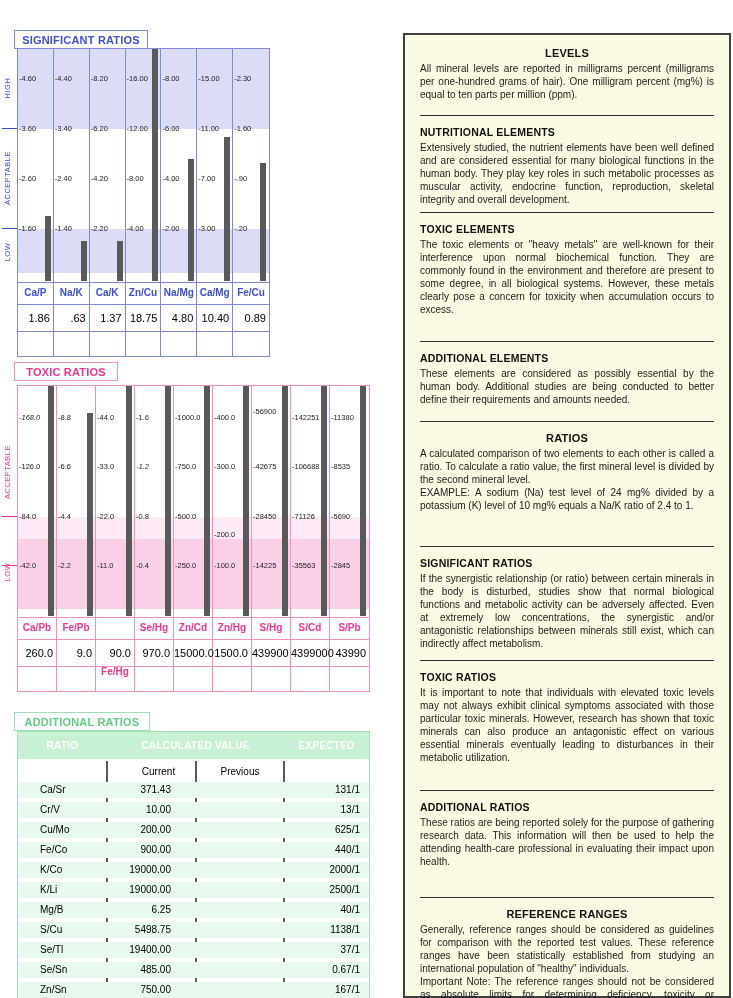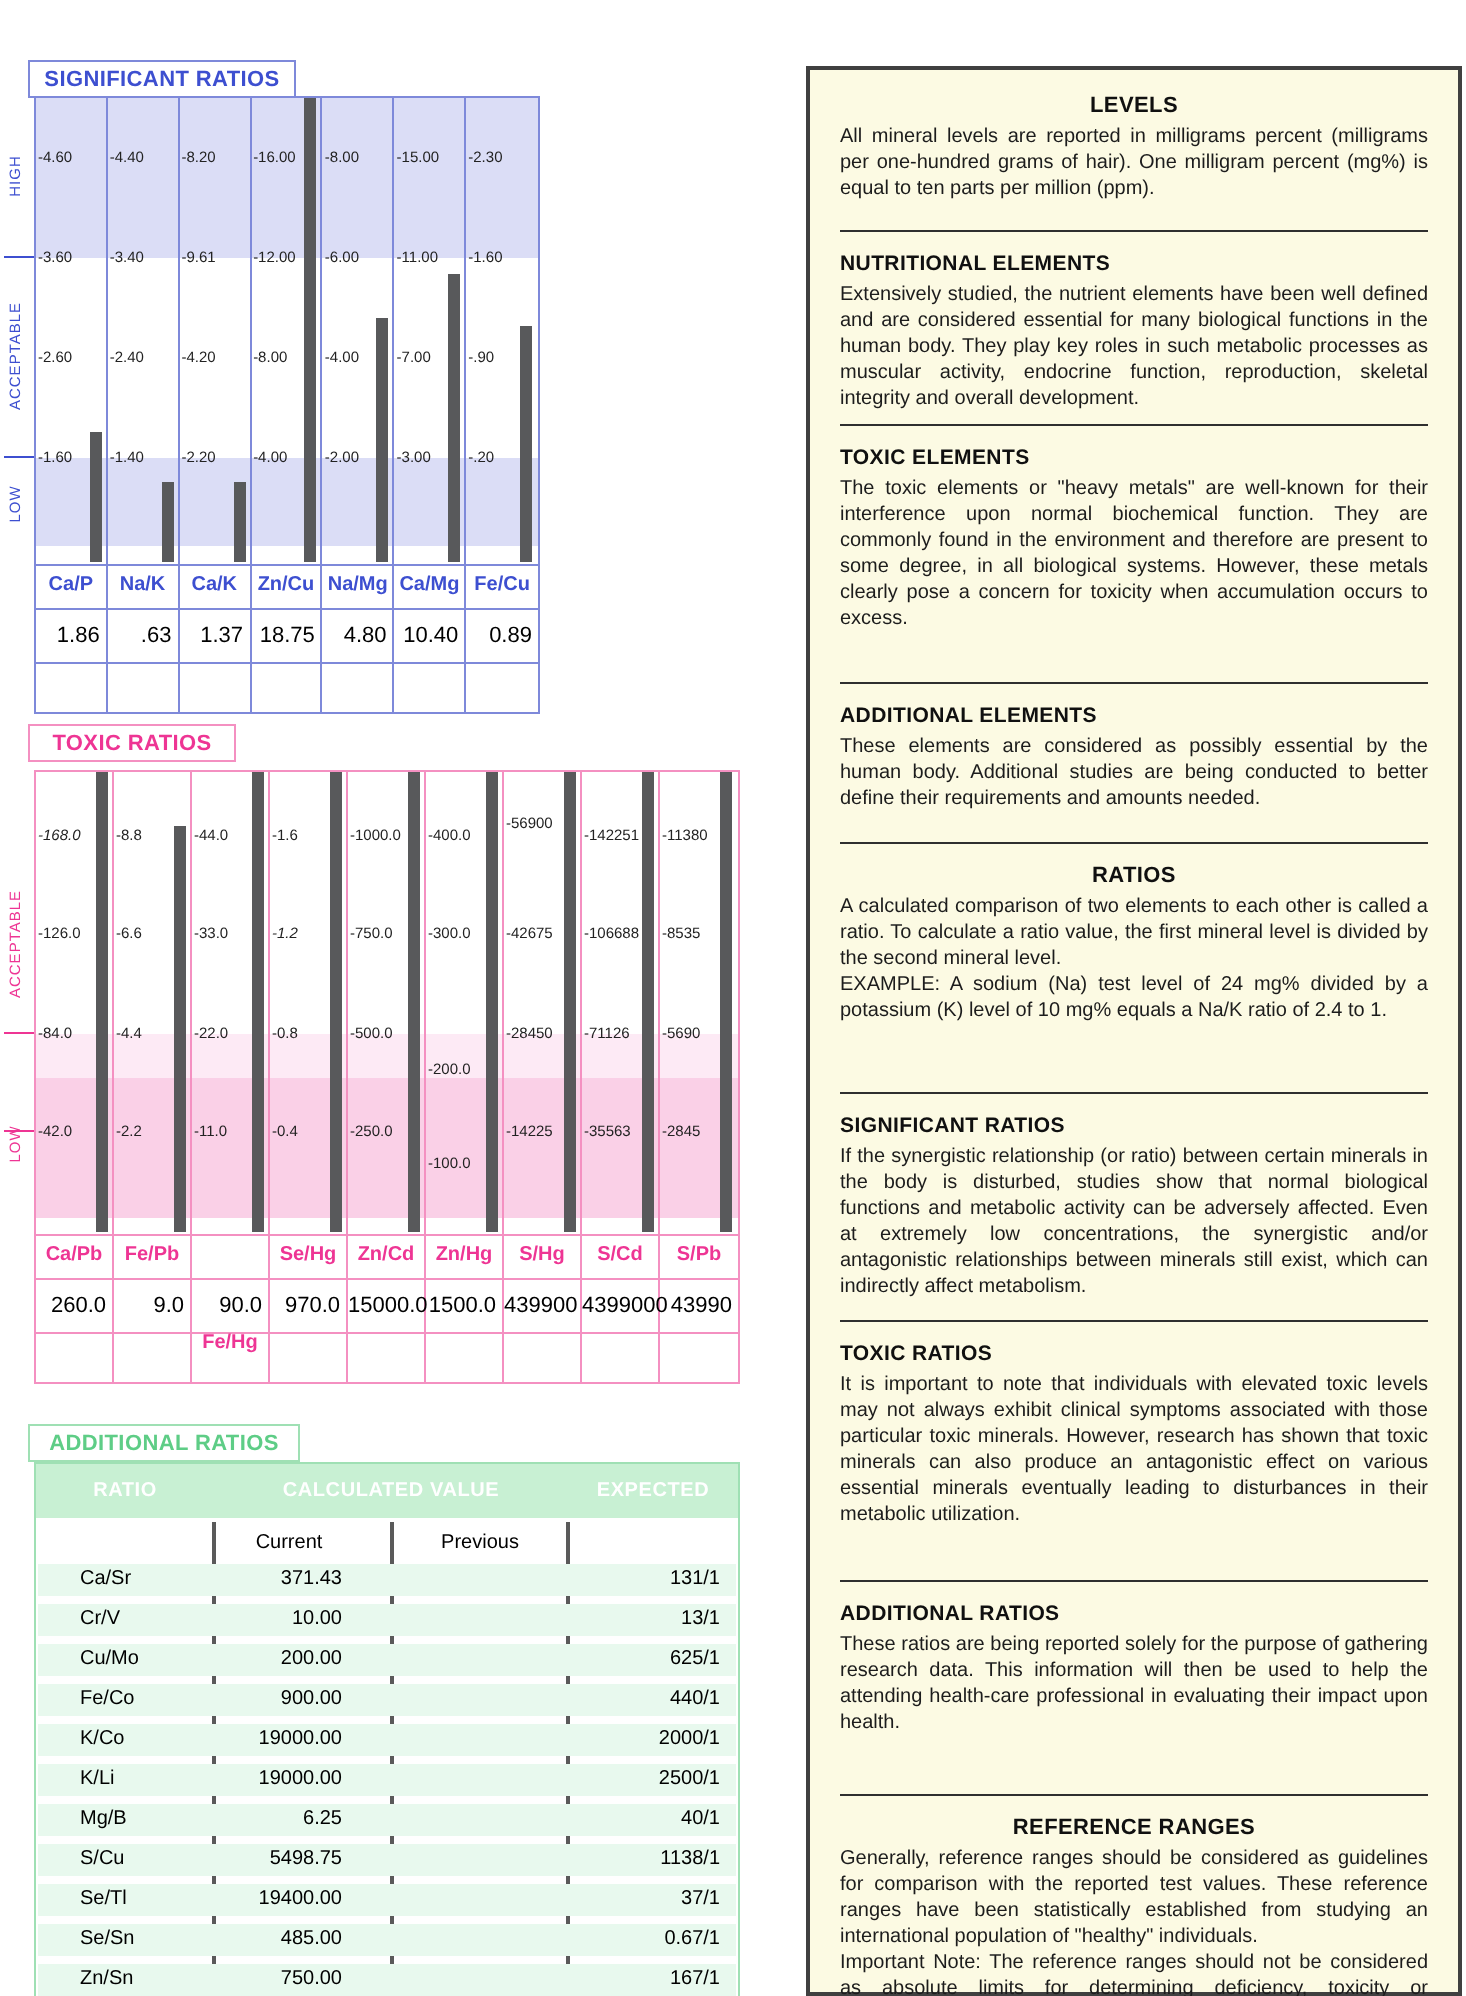--- a/index.html
+++ b/index.html
@@ -28,21 +28,21 @@
 
   
   #add-table{position:absolute;left:17px;top:731px;width:351px;height:266px;border:1px solid var(--add-border);background:#fff;}
   .add-header{position:absolute;left:0;right:0;top:0;height:27px;background:var(--add-header-bg);}
   .add-header span{position:absolute;top:0;line-height:27px;text-align:center;color:#fff;font-weight:bold;font-size:10px;letter-spacing:.3px;}
   .hd-ratio{left:0;width:89px;}
   .hd-calc{left:89px;width:177px;}
   .hd-exp{left:266px;width:85px;}
   .add-sub{position:absolute;left:0;right:0;top:29px;height:21px;}
   .add-sub span{position:absolute;top:0;line-height:21px;text-align:center;font-size:10px;color:#000;}
-  .sub-cur{left:89px;width:75px;}
+  .sub-cur{left:103px;width:75px;}
   .sub-prev{left:178px;width:88px;}
   .vline{position:absolute;width:2px;background:#5a5a5a;top:29px;height:237px;}
   .add-row{position:absolute;left:1px;right:1px;height:16px;background:var(--add-row-bg);}
   .add-row span{position:absolute;top:0;line-height:16px;font-size:10px;color:#000;white-space:nowrap;}
   .r-name{left:21px;}
   .r-cur{left:80px;width:72px;text-align:right;}
   .r-prev{left:190px;width:60px;text-align:right;}
   .r-exp{left:260px;width:81px;text-align:right;}
 
   
@@ -85,21 +85,21 @@
         <div class="tick" style="top: 126px;">-2.40</div>
         <div class="tick" style="top: 76px;">-3.40</div>
         <div class="tick" style="top: 26px;">-4.40</div>
         <div class="bar" style="top: 192px; height: 40px; left: 26.8571px; background: rgb(88, 89, 91);"></div>
         <div class="col-label" style="top: 233px; line-height: 22px; color: rgb(61, 79, 208);">Na/K</div>
         <div class="col-value" style="top: 256px; line-height: 27px;">.63</div>
       </div>
       <div class="col" style="left: 71.7143px; width: 35.8571px; border-right: 1px solid rgb(126, 137, 218);">
         <div class="tick" style="top: 176px;">-2.20</div>
         <div class="tick" style="top: 126px;">-4.20</div>
-        <div class="tick" style="top: 76px;">-9.61</div>
+        <div class="tick" style="top: 76px;">-6.20</div>
         <div class="tick" style="top: 26px;">-8.20</div>
         <div class="bar" style="top: 192px; height: 40px; left: 26.8571px; background: rgb(88, 89, 91);"></div>
         <div class="col-label" style="top: 233px; line-height: 22px; color: rgb(61, 79, 208);">Ca/K</div>
         <div class="col-value" style="top: 256px; line-height: 27px;">1.37</div>
       </div>
       <div class="col" style="left: 107.571px; width: 35.8571px; border-right: 1px solid rgb(126, 137, 218);">
         <div class="tick" style="top: 176px;">-4.00</div>
         <div class="tick" style="top: 126px;">-8.00</div>
         <div class="tick" style="top: 76px;">-12.00</div>
         <div class="tick" style="top: 26px;">-16.00</div>
@@ -180,21 +180,21 @@
       <div class="col" style="left: 156px; width: 39px; border-right: 1px solid rgb(244, 144, 193);">
         <div class="tick" style="top: 176px;">-250.0</div>
         <div class="tick" style="top: 126.5px;">-500.0</div>
         <div class="tick" style="top: 77px;">-750.0</div>
         <div class="tick" style="top: 27.5px;">-1000.0</div>
         <div class="bar" style="top: 0px; height: 230px; left: 30px; background: rgb(88, 89, 91);"></div>
         <div class="col-label" style="top: 231px; line-height: 22px; color: rgb(238, 53, 148);">Zn/Cd</div>
         <div class="col-value" style="top: 254px; line-height: 27px;">15000.0</div>
       </div>
       <div class="col" style="left: 195px; width: 39px; border-right: 1px solid rgb(244, 144, 193);">
-        <div class="tick" style="top: 192px;">-100.0</div>
+        <div class="tick" style="top: 176px;">-100.0</div>
         <div class="tick" style="top: 109px; margin-top: 36px;">-200.0</div>
         <div class="tick" style="top: 77px;">-300.0</div>
         <div class="tick" style="top: 27.5px;">-400.0</div>
         <div class="bar" style="top: 0px; height: 230px; left: 30px; background: rgb(88, 89, 91);"></div>
         <div class="col-label" style="top: 231px; line-height: 22px; color: rgb(238, 53, 148);">Zn/Hg</div>
         <div class="col-value" style="top: 254px; line-height: 27px;">1500.0</div>
       </div>
       <div class="col" style="left: 234px; width: 39px; border-right: 1px solid rgb(244, 144, 193);">
         <div class="tick" style="top: 176px;">-14225</div>
         <div class="tick" style="top: 126.5px;">-28450</div>

